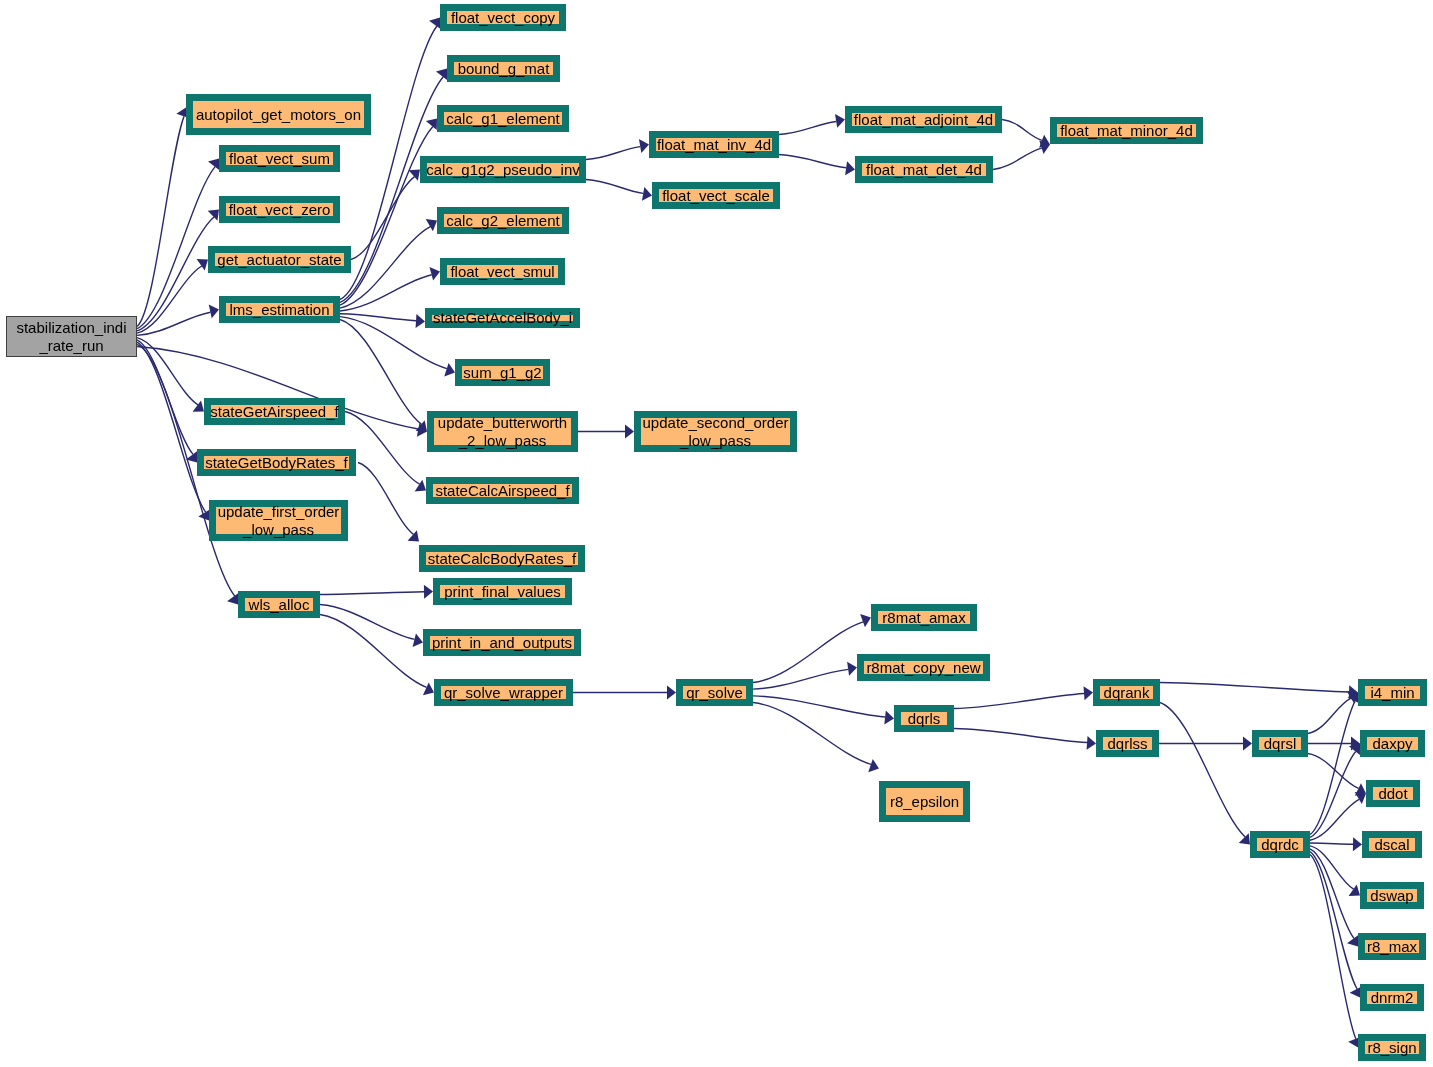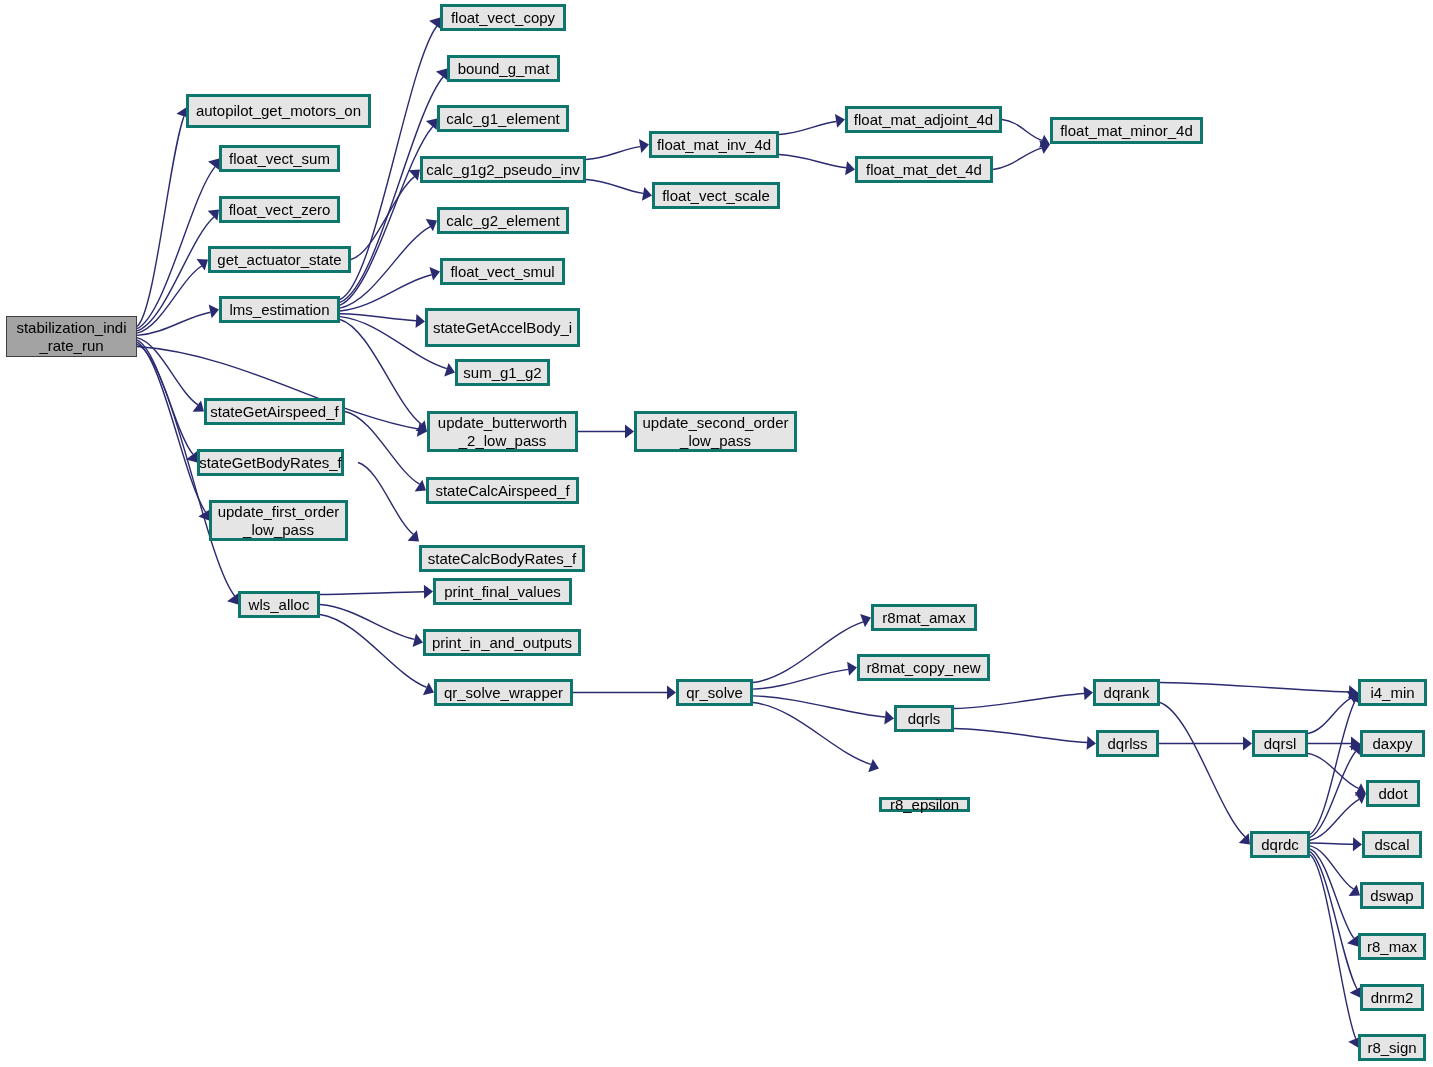--- a/index.html
+++ b/index.html
@@ -1,19 +1,19 @@
 <!DOCTYPE html>
 <html><head>
 <meta charset="utf-8">
 <style>
   html,body{margin:0;padding:0;background:#ffffff;}
   #canvas{position:relative;width:1433px;height:1067px;background:#ffffff;
           font-family:"Liberation Sans","DejaVu Sans",sans-serif;overflow:hidden;}
-  .node{position:absolute;box-sizing:border-box;border:3px solid #0f766e;
-        background:#e5e5e5;color:#000000;font-size:15px;line-height:1.15;
+  .node{position:absolute;box-sizing:border-box;border:7px solid #0f766e;
+        background:#fdba74;color:#000000;font-size:15px;line-height:1.15;
         display:flex;align-items:center;justify-content:center;text-align:center;
         white-space:pre;letter-spacing:0px;}
   .node.root{background:#a3a3a3;border:1px solid #404040;}
   svg.edges{position:absolute;left:0;top:0;width:1433px;height:1067px;pointer-events:none;}
   svg.edges path{fill:none;stroke:#2a2a70;stroke-width:1.4px;}
   svg.edges polygon{fill:#2a2a70;stroke:none;}
 </style>
 </head>
 <body>
 
@@ -120,57 +120,57 @@
       <path d="M1310,848.7857142857143 C1328,856.6028571428571 1339.6318650831188,921.224296776349 1354.0318650831189,938.4220110620632" stroke="#2a2a70"></path>
       <polygon points="1358,946.5 1347.0464644129934,943.3345524575218 1358.3717942428311,935.1043091898298" fill="#2a2a70"></polygon>
       <path d="M1310,851.6428571428571 C1328,863.3114285714286 1342.0815074532657,963.315483170812 1357.0815074532657,988.9863403136691" stroke="#2a2a70"></path>
       <polygon points="1360,997.5 1349.6217811489262,992.7784988108424 1362.0215857430728,986.2788952823973" fill="#2a2a70"></polygon>
       <path d="M1310,854.5 C1328,868.5 1341.427828895399,1004.7980620169172 1355.827828895399,1038.7660620169172" stroke="#2a2a70"></path>
       <polygon points="1358,1047.5 1348.2180174556731,1041.6422856417812 1361.2696043670546,1036.5771026150137" fill="#2a2a70"></polygon>
     </svg>
   <div id="node-layer">
       <div class="node root" style="left: 6px; top: 316px; width: 131px; height: 41px;">stabilization_indi
 _rate_run</div>
-      <div class="node" style="left: 186px; top: 94px; width: 185px; height: 34px;">autopilot_get_motors_on</div>
+      <div class="node" style="left: 186px; top: 94px; width: 185px; height: 41px;">autopilot_get_motors_on</div>
       <div class="node" style="left: 219px; top: 145px; width: 121px; height: 27px;">float_vect_sum</div>
       <div class="node" style="left: 219px; top: 196px; width: 121px; height: 27px;">float_vect_zero</div>
       <div class="node" style="left: 208px; top: 246px; width: 143px; height: 27px;">get_actuator_state</div>
       <div class="node" style="left: 219px; top: 296px; width: 121px; height: 27px;">lms_estimation</div>
       <div class="node" style="left: 204px; top: 398px; width: 141px; height: 27px;">stateGetAirspeed_f</div>
-      <div class="node" style="left: 197px; top: 449px; width: 147px; height: 27px;">stateGetBodyRates_f</div>
+      <div class="node" style="left: 197px; top: 449px; width: 159px; height: 27px;">stateGetBodyRates_f</div>
       <div class="node" style="left: 209px; top: 500px; width: 139px; height: 41px;">update_first_order
 _low_pass</div>
       <div class="node" style="left: 238px; top: 591px; width: 82px; height: 27px;">wls_alloc</div>
       <div class="node" style="left: 440px; top: 4px; width: 126px; height: 27px;">float_vect_copy</div>
       <div class="node" style="left: 447px; top: 55px; width: 113px; height: 27px;">bound_g_mat</div>
       <div class="node" style="left: 437px; top: 105px; width: 132px; height: 27px;">calc_g1_element</div>
       <div class="node" style="left: 420px; top: 156px; width: 166px; height: 27px;">calc_g1g2_pseudo_inv</div>
       <div class="node" style="left: 437px; top: 207px; width: 132px; height: 27px;">calc_g2_element</div>
       <div class="node" style="left: 440px; top: 258px; width: 125px; height: 27px;">float_vect_smul</div>
-      <div class="node" style="left: 425px; top: 308px; width: 155px; height: 39px;">stateGetAccelBody_i</div>
+      <div class="node" style="left: 425px; top: 308px; width: 155px; height: 20px;">stateGetAccelBody_i</div>
       <div class="node" style="left: 455px; top: 359px; width: 95px; height: 27px;">sum_g1_g2</div>
       <div class="node" style="left: 427px; top: 411px; width: 151px; height: 41px;">update_butterworth
 _2_low_pass</div>
       <div class="node" style="left: 426px; top: 477px; width: 153px; height: 27px;">stateCalcAirspeed_f</div>
       <div class="node" style="left: 419px; top: 528px; width: 166px; height: 27px; margin-top: 17px;">stateCalcBodyRates_f</div>
       <div class="node" style="left: 433px; top: 578px; width: 139px; height: 27px;">print_final_values</div>
       <div class="node" style="left: 423px; top: 629px; width: 158px; height: 27px;">print_in_and_outputs</div>
       <div class="node" style="left: 434px; top: 679px; width: 139px; height: 27px;">qr_solve_wrapper</div>
       <div class="node" style="left: 649px; top: 131px; width: 130px; height: 27px;">float_mat_inv_4d</div>
       <div class="node" style="left: 652px; top: 182px; width: 128px; height: 27px;">float_vect_scale</div>
       <div class="node" style="left: 634px; top: 411px; width: 163px; height: 41px;">update_second_order
 _low_pass</div>
       <div class="node" style="left: 676px; top: 679px; width: 77px; height: 27px;">qr_solve</div>
       <div class="node" style="left: 845px; top: 106px; width: 157px; height: 27px;">float_mat_adjoint_4d</div>
       <div class="node" style="left: 855px; top: 156px; width: 138px; height: 27px;">float_mat_det_4d</div>
       <div class="node" style="left: 1050px; top: 117px; width: 153px; height: 27px;">float_mat_minor_4d</div>
       <div class="node" style="left: 871px; top: 604px; width: 106px; height: 27px;">r8mat_amax</div>
       <div class="node" style="left: 857px; top: 654px; width: 133px; height: 27px;">r8mat_copy_new</div>
       <div class="node" style="left: 894px; top: 705px; width: 60px; height: 27px;">dqrls</div>
-      <div class="node" style="left: 879px; top: 797px; width: 91px; height: 15px;">r8_epsilon</div>
+      <div class="node" style="left: 879px; top: 781px; width: 91px; height: 41px;">r8_epsilon</div>
       <div class="node" style="left: 1093px; top: 679px; width: 67px; height: 27px;">dqrank</div>
       <div class="node" style="left: 1096px; top: 730px; width: 63px; height: 27px;">dqrlss</div>
       <div class="node" style="left: 1252px; top: 730px; width: 56px; height: 27px; text-align: center;">dqrsl</div>
       <div class="node" style="left: 1250px; top: 831px; width: 60px; height: 27px;">dqrdc</div>
       <div class="node" style="left: 1358px; top: 679px; width: 69px; height: 27px;">i4_min</div>
       <div class="node" style="left: 1360px; top: 730px; width: 65px; height: 27px;">daxpy</div>
       <div class="node" style="left: 1366px; top: 780px; width: 54px; height: 27px;">ddot</div>
       <div class="node" style="left: 1362px; top: 831px; width: 60px; height: 27px;">dscal</div>
       <div class="node" style="left: 1360px; top: 882px; width: 64px; height: 27px;">dswap</div>
       <div class="node" style="left: 1358px; top: 933px; width: 68px; height: 27px;">r8_max</div>

